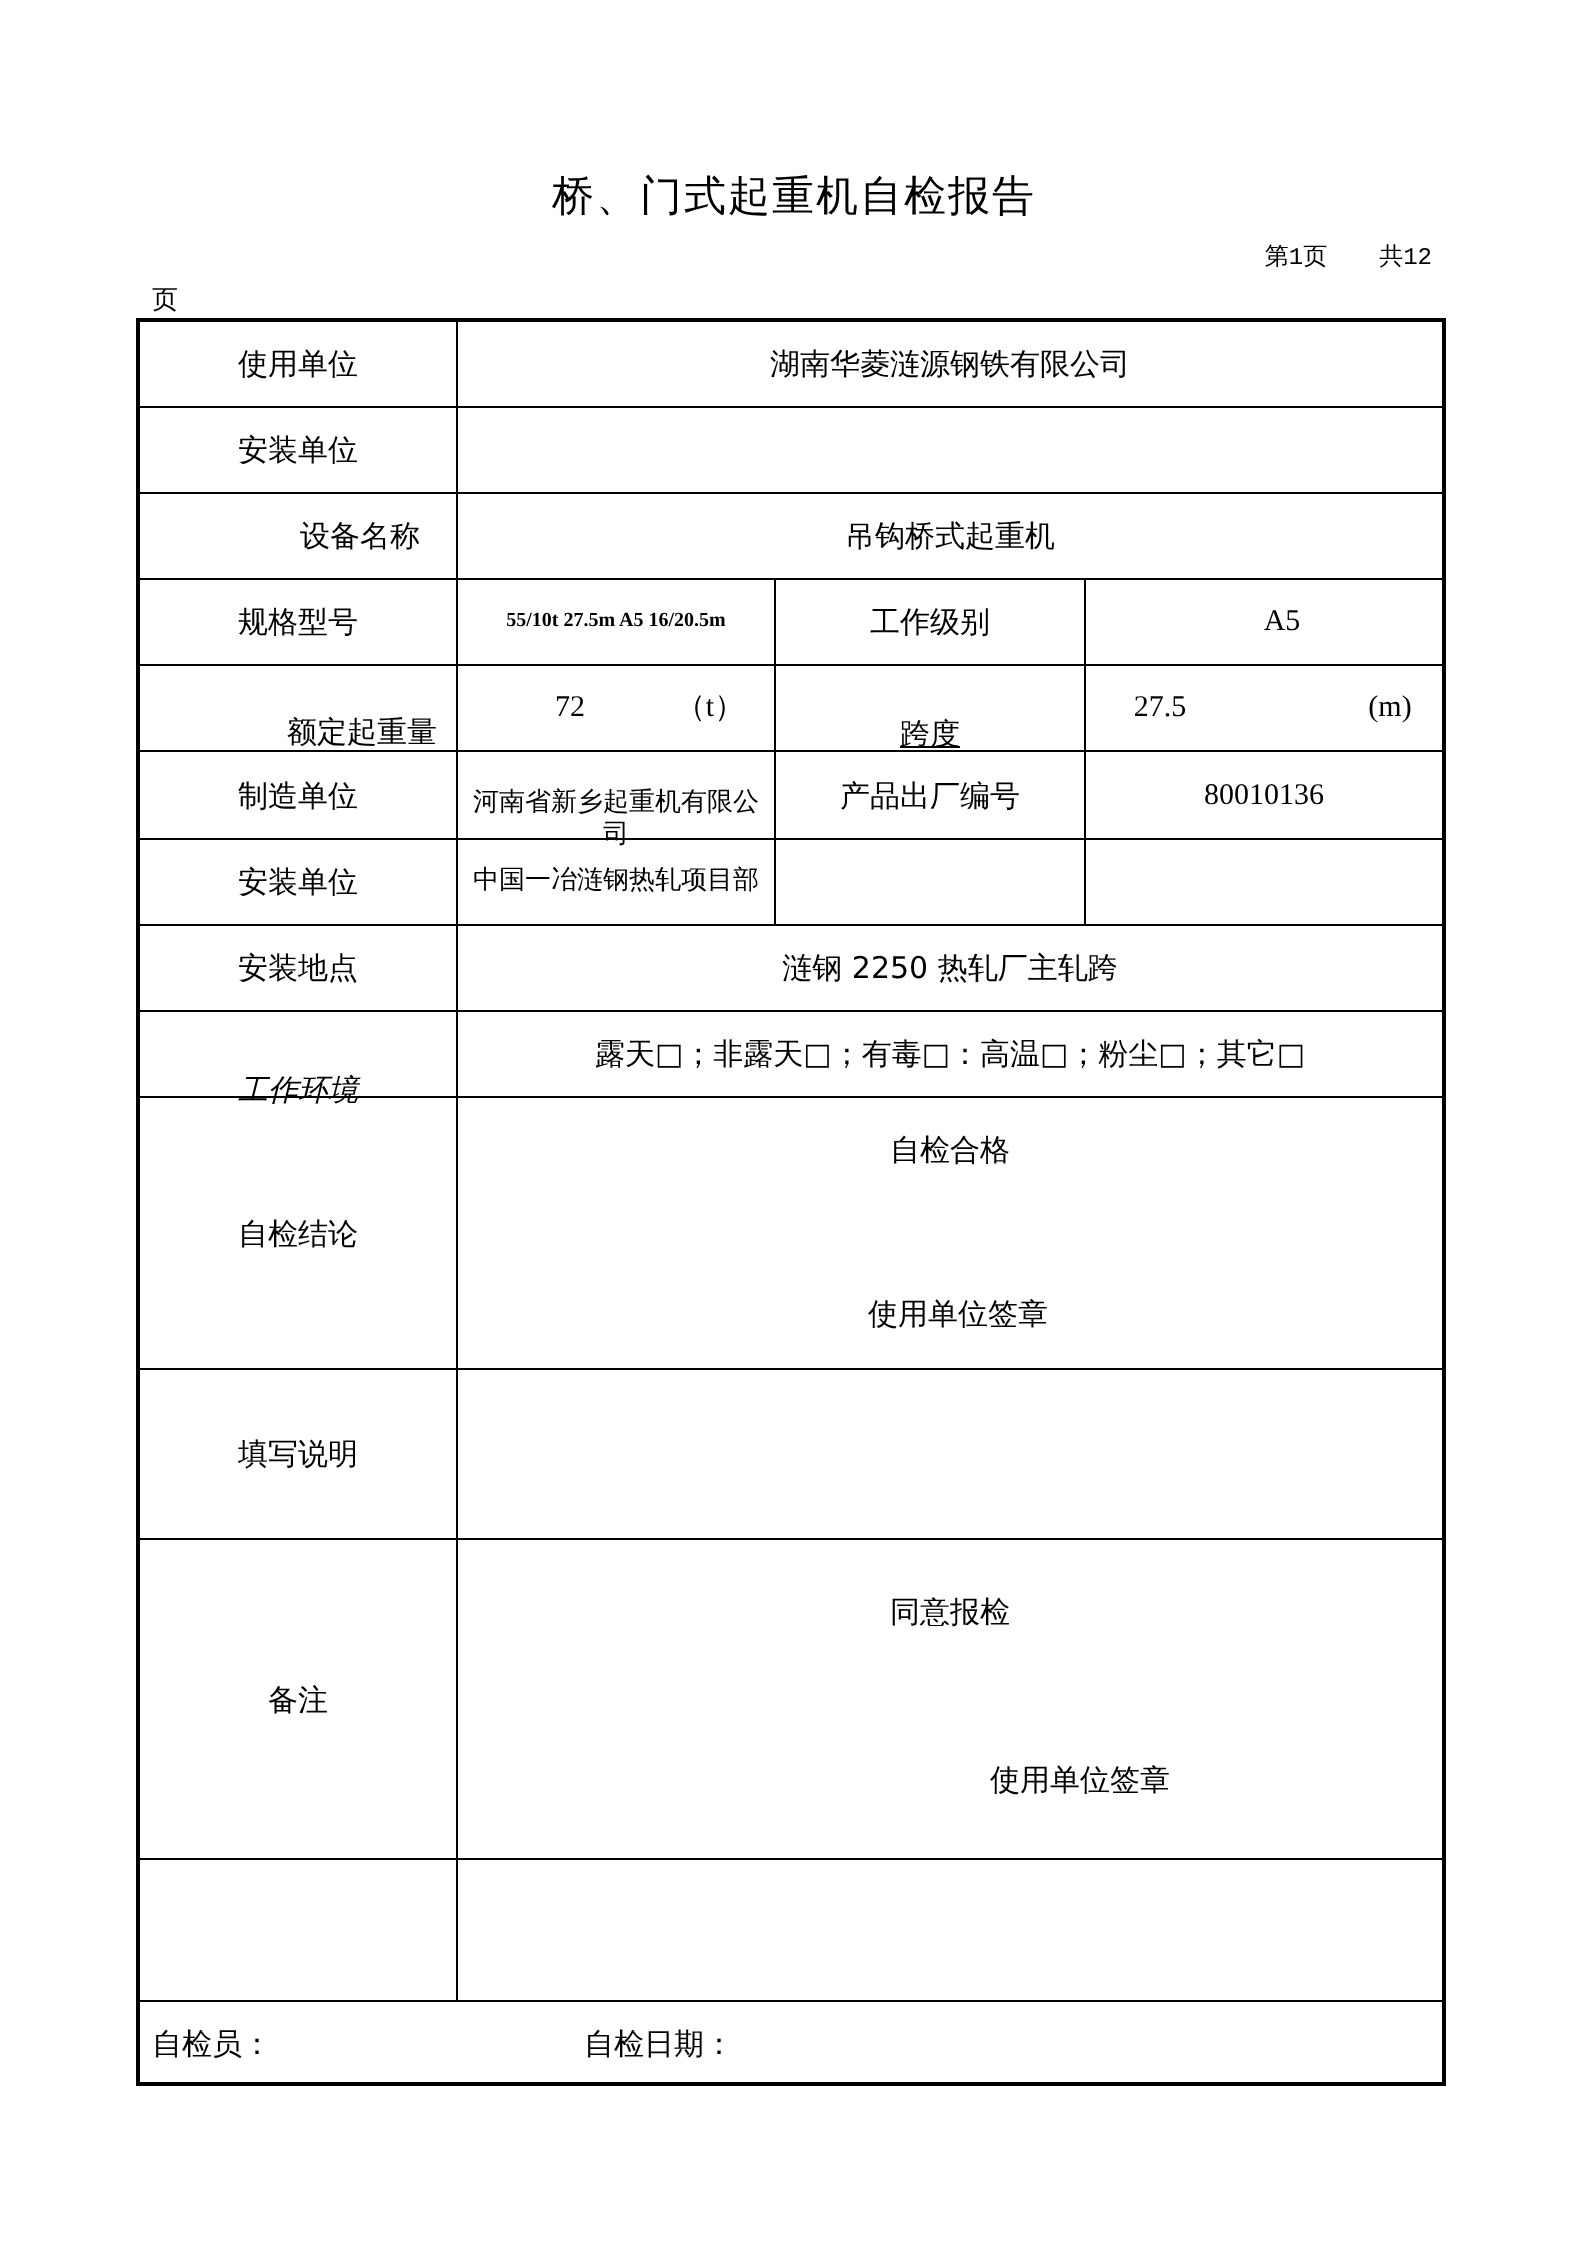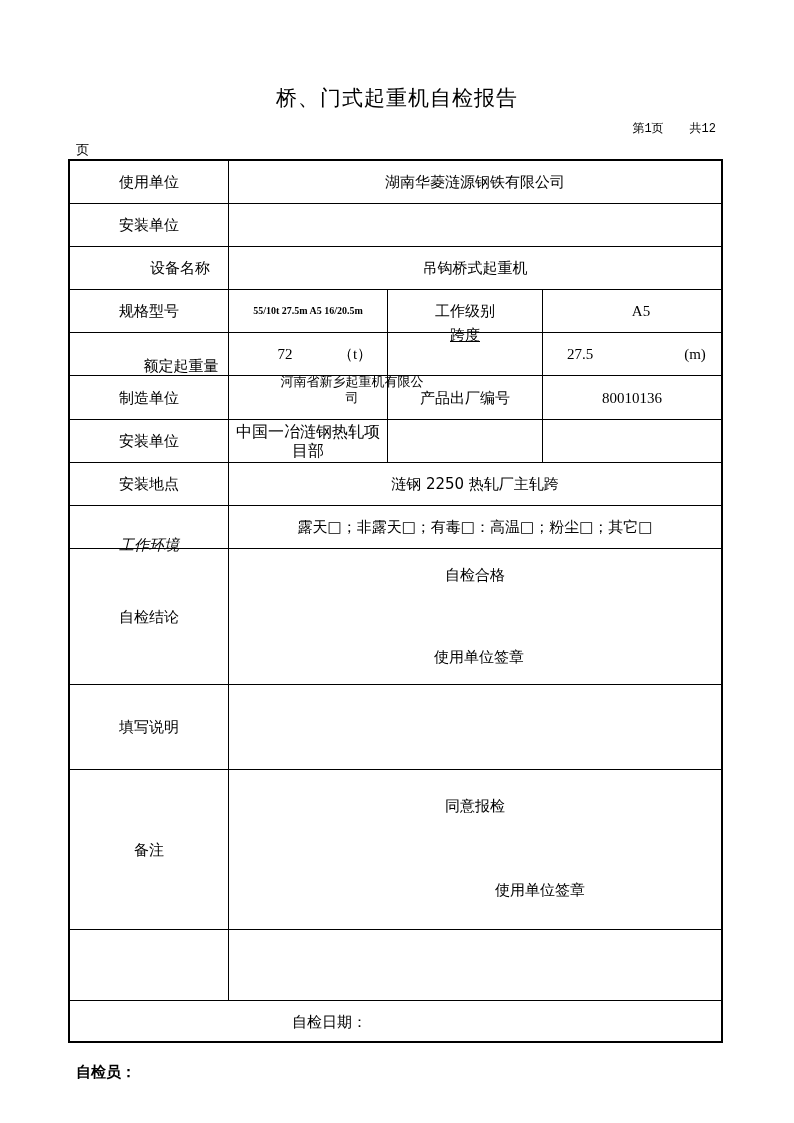--- a/index.html
+++ b/index.html
@@ -11,21 +11,21 @@
               font-family:Liberation Mono, monospace; }
   .pageinfo .sp { display:inline-block; width:26px; }
   .pagewrap { position:absolute; top:141px; left:76px; font-size:13px; }
   .grid { position:absolute; left:68px; top:159px; width:655px; height:884px;
           border:2px solid #000; box-sizing:border-box; }
   .hline { position:absolute; height:1px; background:#000; }
   .vline { position:absolute; width:1px; background:#000; }
   .cell { position:absolute; display:flex; align-items:center; justify-content:center;
           text-align:center; font-size:15px; line-height:1.2; }
   .serif { font-family:"Liberation Serif", serif; }
-  .small { font-size:16px; }
+  .small { font-size:13px; }
   .tiny { font-size:10px;font-weight:bold; }
   .med { font-size:13px; }
 </style>
 </head>
 <body>
 
 <div class="title">桥、门式起重机自检报告</div>
 <div class="pageinfo">
   <span>第1页</span><span class="sp"></span><span>共12</span>
 </div>
@@ -61,26 +61,26 @@
 <div class="cell" style="left:229px;top:247px;width:492px;height:42px;">吊钩桥式起重机</div>
 
 <div class="cell" style="left:70px;top:290px;width:158px;height:42px;">规格型号</div>
 <div class="cell serif tiny" style="left:229px;top:290px;width:158px;height:42px;">55/10t 27.5m A5 16/20.5m</div>
 <div class="cell" style="left:388px;top:290px;width:154px;height:42px;">工作级别</div>
 <div class="cell serif" style="left:552px;top:290px;width:178px;height:42px;">A5</div>
 
 <div class="cell" style="left:70px;top:345px;width:158px;height:42px;margin-left:32px;">额定起重量</div>
 <div class="cell serif" style="left:245px;top:333px;width:80px;height:42px;">72</div>
 <div class="cell serif" style="left:325px;top:333px;width:60px;height:42px;">（t）</div>
-<div class="cell" style="left:388px;top:314px;width:154px;height:42px;text-decoration:underline;">跨度</div>
+<div class="cell" style="left:388px;top:346px;width:154px;height:42px;text-decoration:underline;">跨度</div>
 <div class="cell serif" style="left:548px;top:333px;width:64px;height:42px;">27.5</div>
 <div class="cell serif" style="left:670px;top:333px;width:50px;height:42px;">(m)</div>
 
 <div class="cell" style="left:70px;top:376px;width:158px;height:43px;">制造单位</div>
-<div class="cell med" style="left:232px;top:368px;width:152px;height:43px;margin-left:44px;">河南省新乡起重机有限公司</div>
+<div class="cell med" style="left:232px;top:388px;width:152px;height:43px;">河南省新乡起重机有限公司</div>
 <div class="cell" style="left:388px;top:376px;width:154px;height:43px;">产品出厂编号</div>
 <div class="cell serif" style="left:543px;top:376px;width:178px;height:43px;">80010136</div>
 
 <div class="cell" style="left:70px;top:420px;width:158px;height:42px;">安装单位</div>
 <div class="cell small" style="left:229px;top:420px;width:158px;height:42px;">中国一冶涟钢热轧项目部</div>
 <div class="cell" style="left:388px;top:420px;width:154px;height:42px;"></div>
 <div class="cell" style="left:543px;top:420px;width:178px;height:42px;"></div>
 
 <div class="cell" style="left:70px;top:463px;width:158px;height:42px;">安装地点</div>
 <div class="cell" style="left:229px;top:463px;width:492px;height:42px;">涟钢 2250 热轧厂主轧跨</div>
@@ -95,14 +95,14 @@
 <div class="cell" style="left:70px;top:685px;width:158px;height:84px;">填写说明</div>
 <div class="cell" style="left:229px;top:685px;width:492px;height:84px;"></div>
 
 <div class="cell" style="left:70px;top:770px;width:158px;height:159px;">备注</div>
 <div class="cell" style="left:229px;top:791px;width:492px;height:30px;">同意报检</div>
 <div class="cell" style="left:440px;top:875px;width:200px;height:30px;">使用单位签章</div>
 
 <div class="cell" style="left:70px;top:930px;width:158px;height:70px;"></div>
 <div class="cell" style="left:229px;top:930px;width:492px;height:70px;"></div>
 
-<div class="cell" style="left:76px;top:1051px;width:80px;height:42px;justify-content:flex-start;font-weight:bold;">自检员：</div>
+<div class="cell" style="left:76px;top:1001px;width:80px;height:42px;justify-content:flex-start;">自检员：</div>
 <div class="cell" style="left:292px;top:1001px;width:100px;height:42px;justify-content:flex-start;">自检日期：</div>
 
 </body></html>

